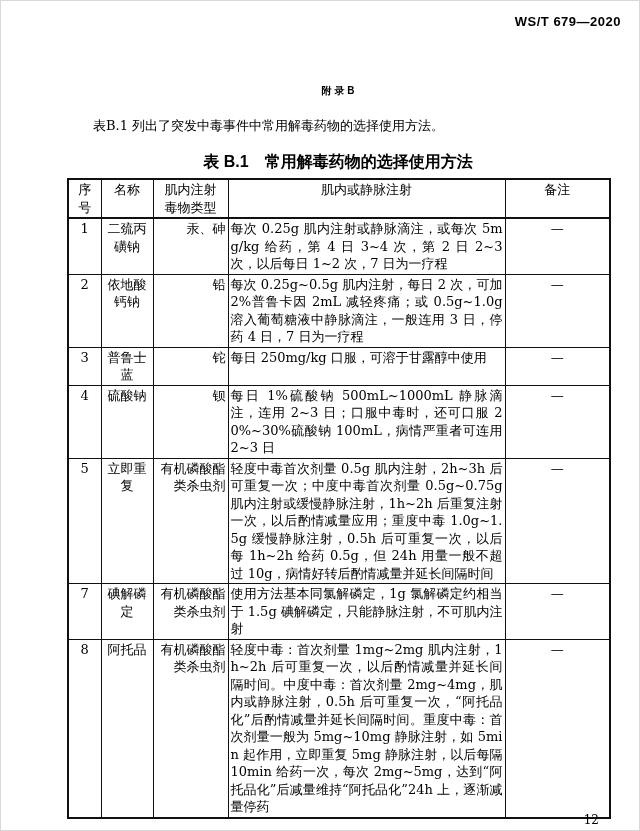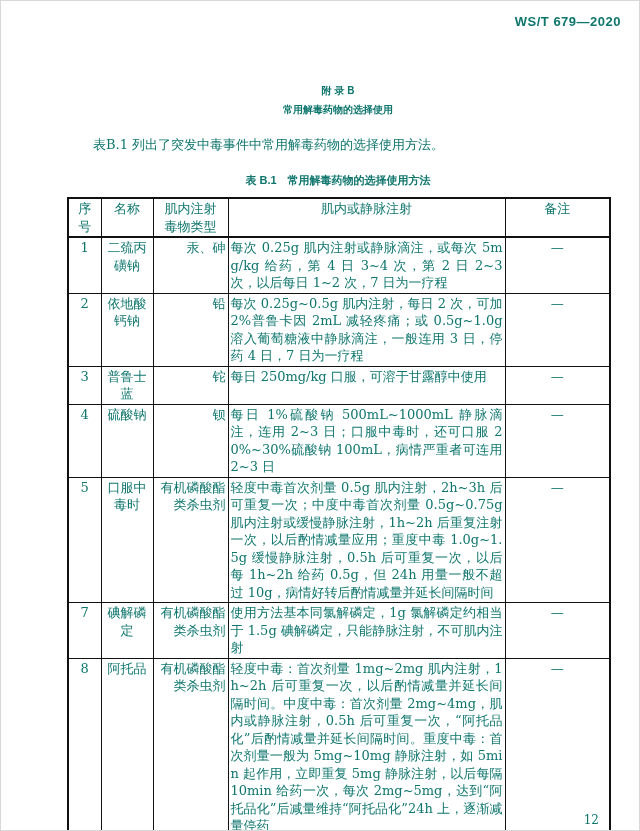--- a/index.html
+++ b/index.html
@@ -3,21 +3,21 @@
 <meta charset="utf-8">
 <style>
   html,body { margin:0; padding:0; background:#e8e8e8; }
   .page {
     position: relative;
     width: 640px; height: 831px;
     background: #ffffff;
     margin: 0 auto;
     overflow: hidden;
     font-family: "DejaVu Serif", "Liberation Serif", serif;
-    color: #0f766e;
+    color: #000000;
     box-sizing: border-box;
     border: 1px solid #d8d8d8;
   }
   .doc-number {
     position: absolute;
     top: 13px; right: 18px;
     font-family: "Liberation Sans", "DejaVu Sans", sans-serif;
     font-weight: bold;
     font-size: 13px;
     letter-spacing: 0.5px;
@@ -38,21 +38,21 @@
     margin: 17px 0 0 0;
     font-size: 13px;
     line-height: 17px;
     text-indent: 2em;
   }
   .table-caption {
     margin-top: 18px;
     text-align: center;
     font-family: "Liberation Sans", "DejaVu Sans", sans-serif;
     font-weight: bold;
-    font-size: 11px;
+    font-size: 16px;
     line-height: 19px;
   }
   table.antidote {
     margin-top: 7px;
     width: 542px;
     border-collapse: collapse;
     table-layout: fixed;
     border: 2px solid #111111;
   }
   table.antidote th, table.antidote td {
@@ -93,21 +93,20 @@
 
 <div class="page">
 
   <div class="doc-number">WS/T 679—2020</div>
 
   <div class="content">
 
     <div class="appendix-title">附 录 B</div>
 
 
-    <div class="appendix-subject">常用解毒药物的选择使用</div>
 
     <p class="intro">表B.1 列出了突发中毒事件中常用解毒药物的选择使用方法。</p>
 
     <div class="table-caption">表 B.1　常用解毒药物的选择使用方法</div>
 
     <table class="antidote">
       <colgroup>
         <col style="width:33px">
         <col style="width:52px">
         <col style="width:75px">
@@ -153,21 +152,21 @@
   <tr>
     <td class="cell-no">4</td>
     <td class="cell-name">硫酸钠</td>
     <td class="cell-type">钡</td>
     <td class="cell-method">每日 1%硫酸钠 500mL~1000mL 静脉滴注，连用 2~3 日；口服中毒时，还可口服 20%~30%硫酸钠 100mL，病情严重者可连用 2~3 日</td>
     <td class="cell-note">—</td>
   </tr>
 
   <tr>
     <td class="cell-no">5</td>
-    <td class="cell-name">口服中毒时</td>
+    <td class="cell-name">立即重复</td>
     <td class="cell-type">有机磷酸酯类杀虫剂</td>
     <td class="cell-method">轻度中毒首次剂量 0.5g 肌内注射，2h~3h 后可重复一次；中度中毒首次剂量 0.5g~0.75g 肌内注射或缓慢静脉注射，1h~2h 后重复注射一次，以后酌情减量应用；重度中毒 1.0g~1.5g 缓慢静脉注射，0.5h 后可重复一次，以后每 1h~2h 给药 0.5g，但 24h 用量一般不超过 10g，病情好转后酌情减量并延长间隔时间</td>
     <td class="cell-note">—</td>
   </tr>
 
   <tr>
     <td class="cell-no">7</td>
     <td class="cell-name">碘解磷定</td>
     <td class="cell-type">有机磷酸酯类杀虫剂</td>
     <td class="cell-method">使用方法基本同氯解磷定，1g 氯解磷定约相当于 1.5g 碘解磷定，只能静脉注射，不可肌内注射</td>

